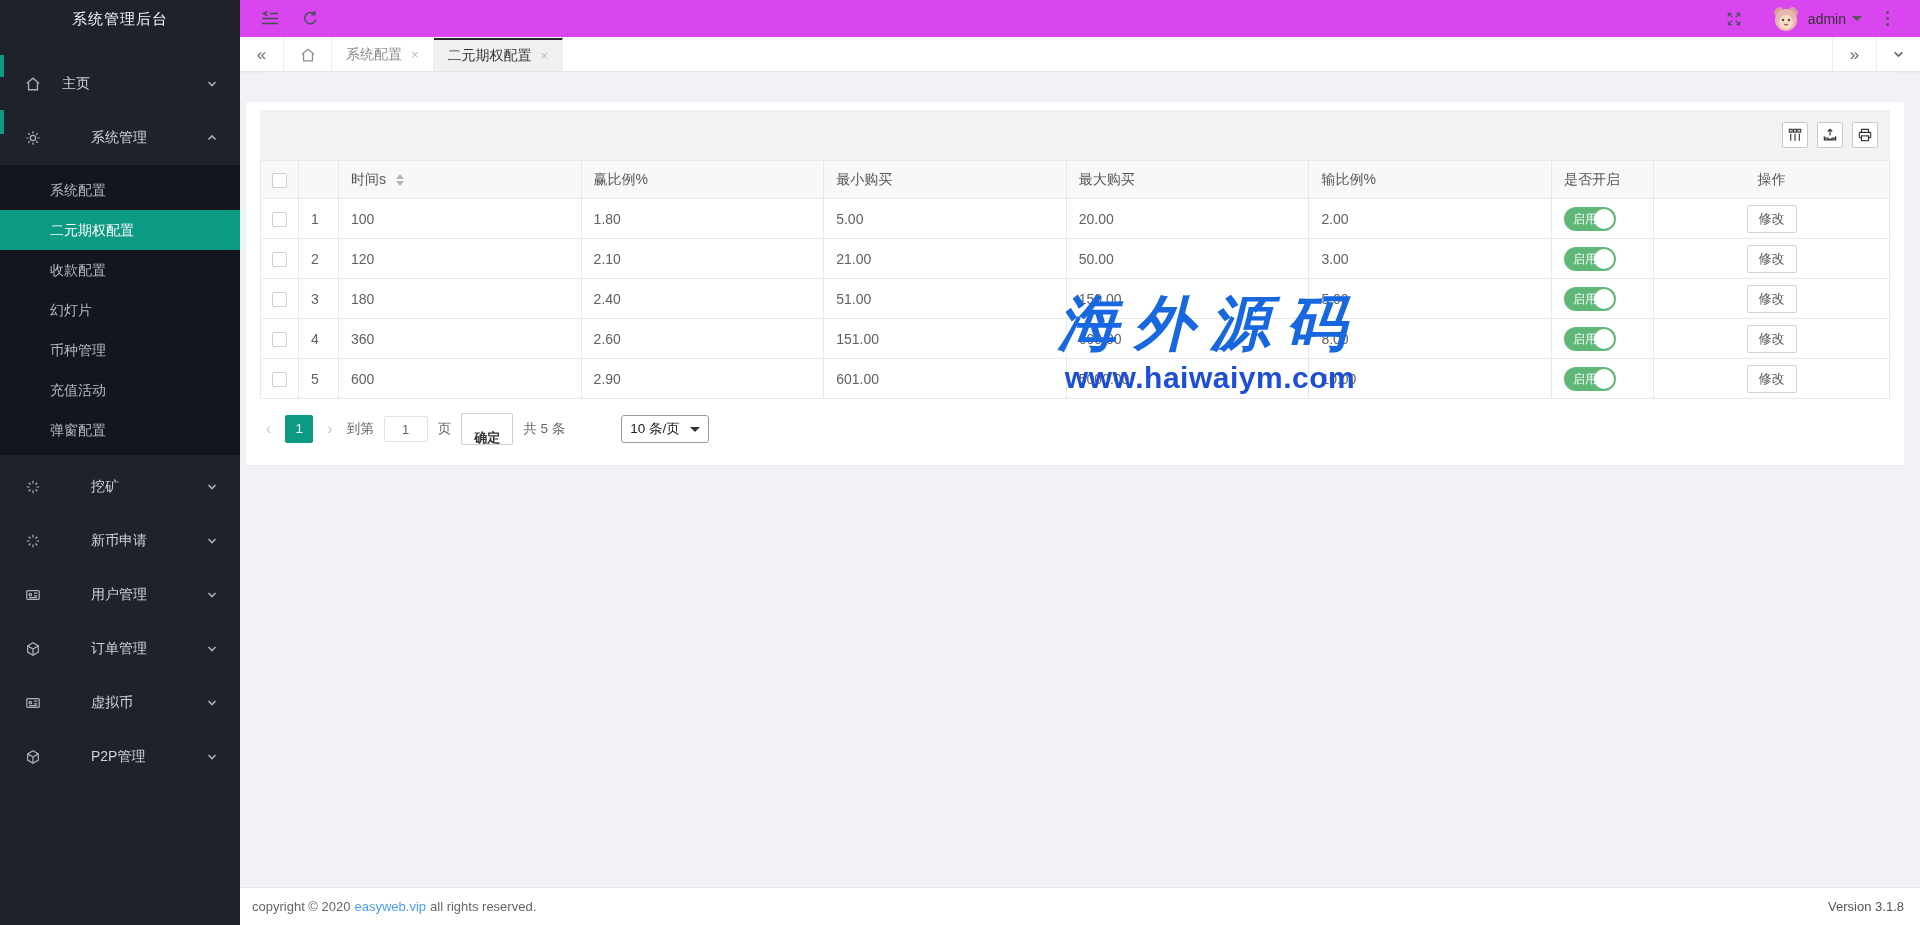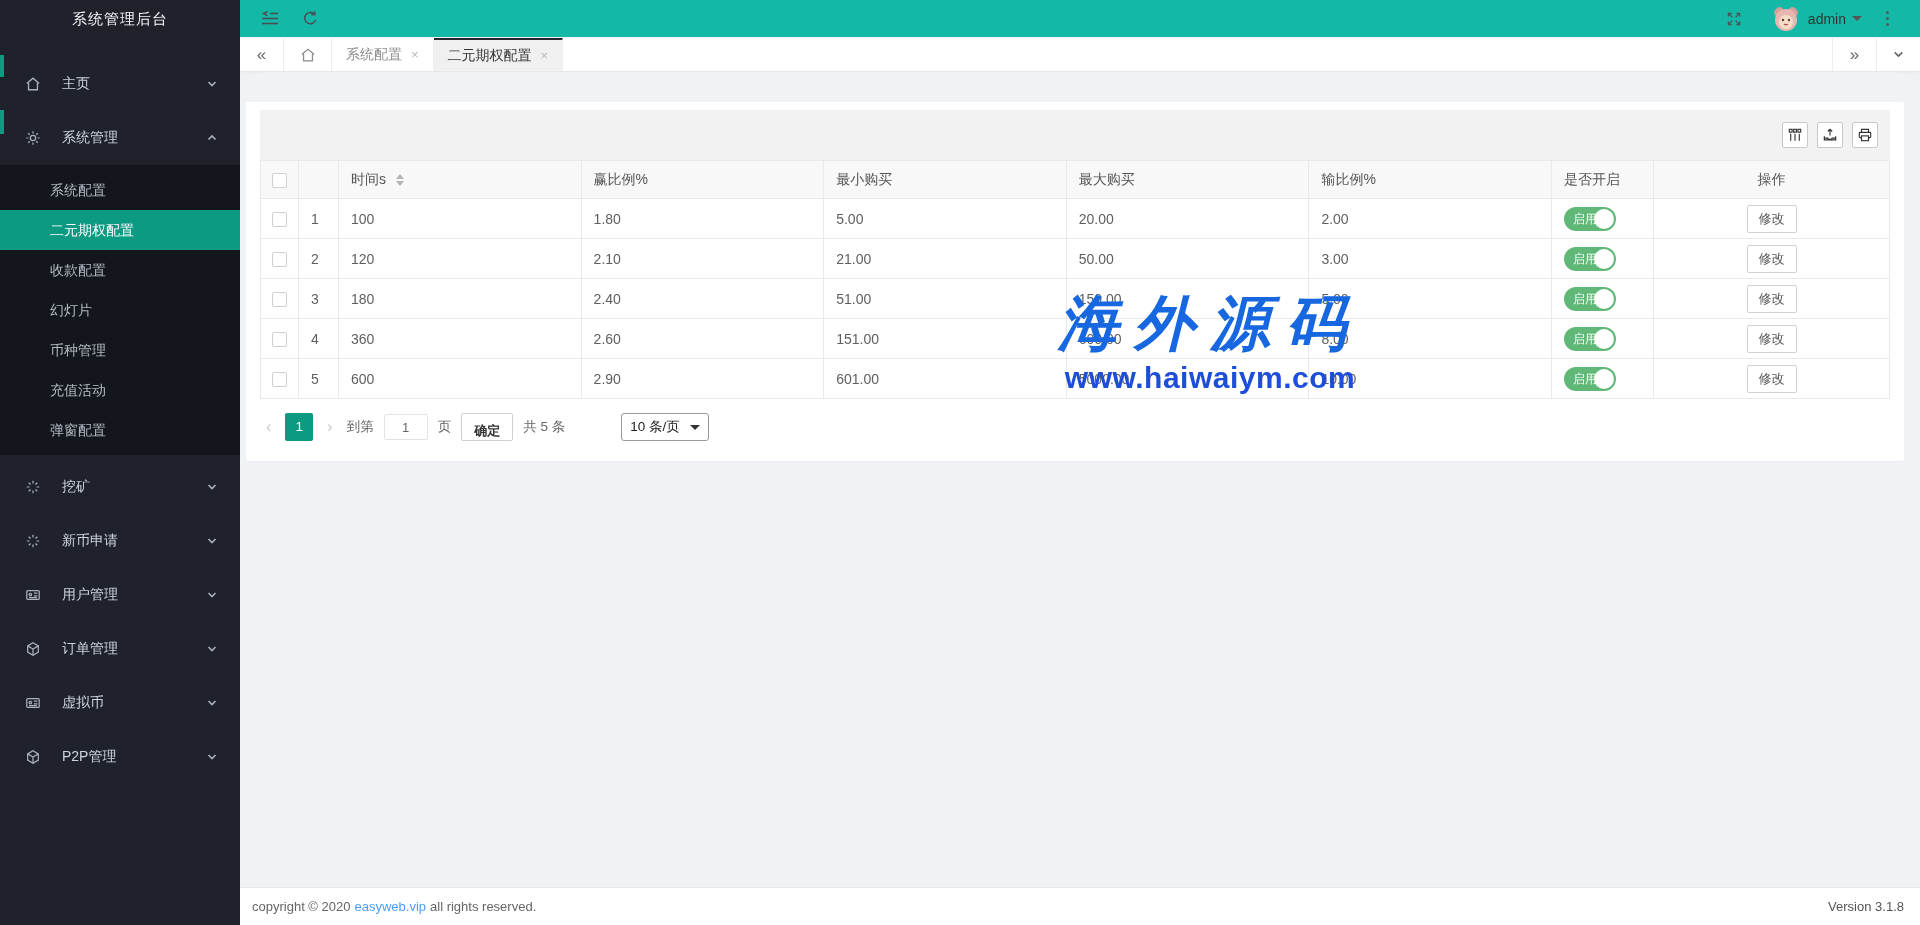--- a/index.html
+++ b/index.html
@@ -12,29 +12,29 @@
   .sidebar-title { height:38px; line-height:38px; text-align:center; color:#f2f3f5; font-size:15px; letter-spacing:1px; }
   .side-ind { position:absolute; left:0; width:4px; background:#0d9a83; }
   .side-ind.one { top:55px; height:22px; }
   .side-ind.two { top:110px; height:24px; }
   .menu-item { height:44px; display:flex; align-items:center; padding:0 22px 0 25px; cursor:pointer; color:#ced2da; }
   .menu-item .mi-icon { width:16px; height:16px; margin-right:21px; flex:0 0 16px; display:flex; align-items:center; justify-content:center; }
   .menu-item .mi-icon svg { stroke:#aab0bb; }
   .menu-item .mi-label { flex:1; font-size:14px; }
   .menu-item .chev { width:12px; height:12px; }
   .menu-item.first { margin-top:24px; }
-  .menu-item.gap { margin-top:10px; }
+  .menu-item.gap { margin-top:10px;gap:29px; }
   .submenu { background:#14161d; padding:5px 0; margin-top:5px; }
   .submenu-item { height:40px; line-height:40px; padding-left:50px; color:#b3b8c2; cursor:pointer; font-size:14px; }
   .submenu-item.active { background:#0d9a83; color:#ffffff; }
 
   
   .main { flex:1; display:flex; flex-direction:column; height:925px; }
 
-  .topbar { height:38px; background:#14b8a6; display:flex; align-items:center; padding:0 16px 0 10px; border-bottom:1px solid #f3f3f3; }
+  .topbar { height:38px; background:#d946ef; display:flex; align-items:center; padding:0 16px 0 10px; border-bottom:1px solid #f3f3f3; }
   .tb-btn { width:40px; height:38px; display:flex; align-items:center; justify-content:center; cursor:pointer; }
   .tb-btn svg { stroke:#4a4e55; }
   .topbar-right { margin-left:auto; display:flex; align-items:center; }
   .avatar { width:28px; height:28px; border-radius:50%; overflow:hidden; margin:0 8px 0 18px; }
   .admin-wrap { display:flex; align-items:center; cursor:pointer; color:#333; font-size:14px; }
   .caret-down { width:0; height:0; border-left:5px solid transparent; border-right:5px solid transparent; border-top:5px solid #555; margin-left:6px; }
   .kebab { width:34px; height:38px; display:flex; flex-direction:column; align-items:center; justify-content:center; gap:3px; cursor:pointer; margin-left:8px; }
   .kebab i { width:3px; height:3px; border-radius:50%; background:#555; }
 
   .tabbar { height:34px; background:#fff; display:flex; align-items:stretch; border-bottom:1px solid #e6e6e6; box-shadow:0 1px 3px rgba(0,0,0,.04); }
@@ -68,21 +68,21 @@
   .th-sort .dn { border-top:5px solid #b5b5b5; }
   .toggle { position:relative; width:52px; height:24px; border-radius:12px; background:#5fb878; cursor:pointer; }
   .toggle-label { position:absolute; left:9px; top:0; line-height:24px; color:#fff; font-size:12px; }
   .toggle-knob { position:absolute; right:2px; top:2px; width:20px; height:20px; border-radius:50%; background:#fff; }
   .edit-btn { display:inline-block; padding:4px 11px; background:#fff; border:1px solid #d2d2d2; border-radius:2px; color:#555; font-size:13px; cursor:pointer; }
 
   .pagination { display:flex; align-items:center; gap:10px; padding:14px 2px 10px 2px; color:#666; font-size:13.5px; }
   .pg-arrow { color:#c8c8c8; font-size:16px; padding:0 4px; cursor:default; }
   .pg-page { width:28px; height:28px; background:#0d9a83; color:#fff; border-radius:2px; text-align:center; line-height:28px; cursor:pointer; }
   .pg-input { width:44px; height:26px; border:1px solid #e2e2e2; border-radius:2px; text-align:center; color:#666; font-size:13px; font-family:inherit; }
-  .pg-confirm { height:28px; padding:8px 12px; background:#fff; border:1px solid #cfcfcf; border-radius:2px; color:#333; font-weight:bold; font-size:13px; cursor:pointer;font-family:Liberation Serif, serif; }
+  .pg-confirm { height:28px; padding:15px 12px; background:#fff; border:1px solid #cfcfcf; border-radius:2px; color:#333; font-weight:bold; font-size:13px; cursor:pointer;font-family:Liberation Serif, serif; }
   .pg-size { height:28px; border:1px solid #9a9a9a; border-radius:3px; display:flex; align-items:center; padding:0 8px; gap:10px; cursor:pointer; color:#222;margin-left:46px; }
   .pg-size .caret-down { border-top-color:#333; margin-left:0; }
 
   .watermark { position:absolute; left:818px; top:212px; text-align:center; pointer-events:none; z-index:5; }
   .wm-cn { font-size:60px; font-weight:bold; font-style:italic; letter-spacing:16px; color:#1667e0; font-family:Liberation Mono, monospace; white-space:nowrap; }
   .wm-url { font-size:30px; font-weight:bold; color:#1d4ed8; margin-top:-4px; letter-spacing:0.5px; }
 
   .footer { height:38px; background:#fff; border-top:1px solid #e8e8e8; display:flex; align-items:center; padding:0 16px 0 12px; color:#666; font-size:13px; }
   .footer a { color:#4a9ff8; text-decoration:none; margin:0 4px; cursor:pointer; }
   .footer-version { margin-left:auto; color:#555; }

